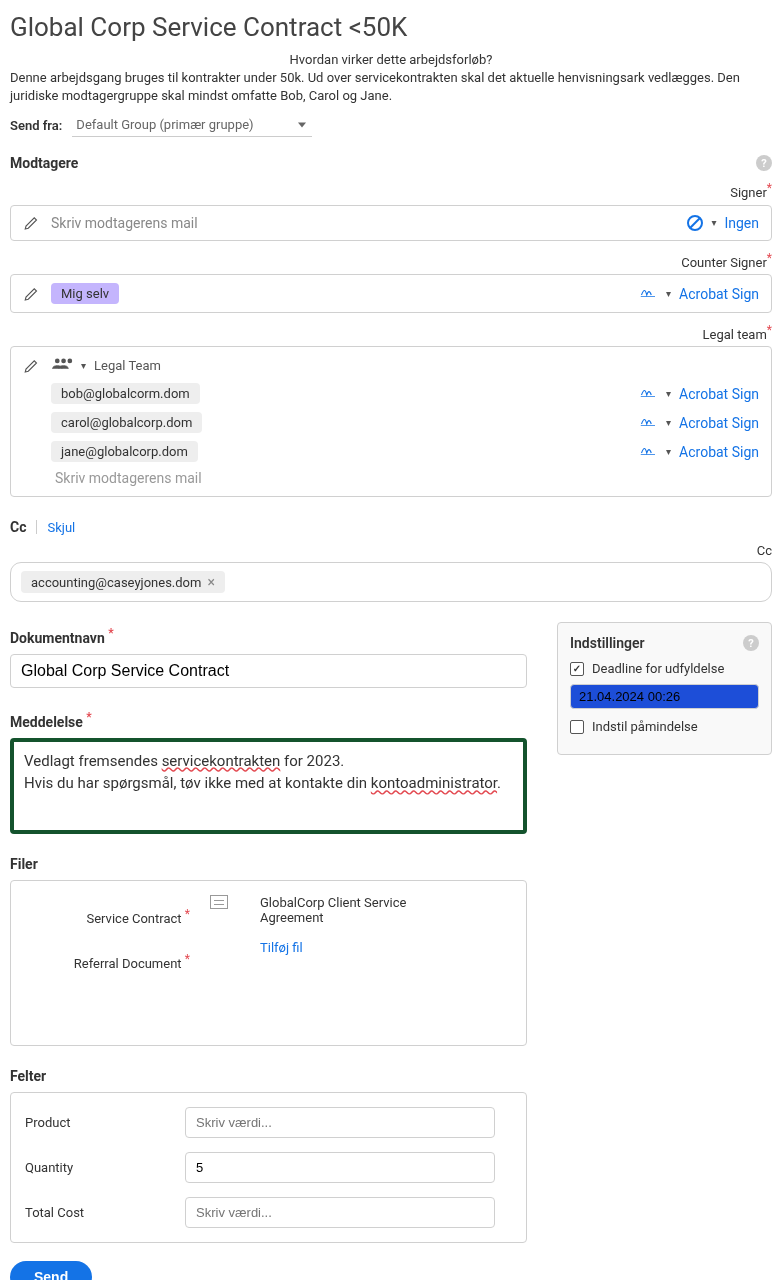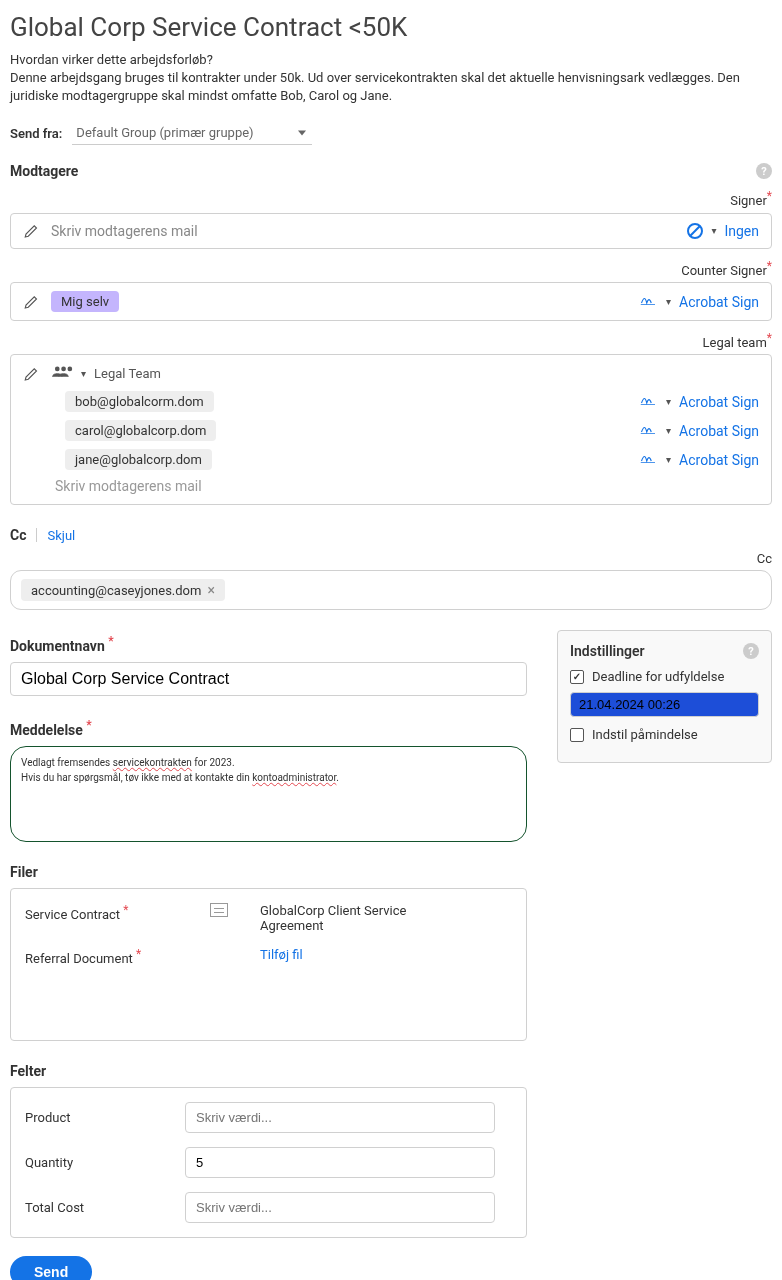--- a/index.html
+++ b/index.html
@@ -1,19 +1,19 @@
 <!DOCTYPE html>
 <html><head>
 <meta charset="utf-8">
 <style>
 * { box-sizing: border-box; margin: 0; padding: 0; }
 body { font-family: -apple-system, BlinkMacSystemFont, "Segoe UI", Roboto, sans-serif; font-size: 13px; color: #333; background: #fff; width: 782px; padding: 12px 10px 20px 10px; }
 .page-title { font-size: 26px; font-weight: 400; color: #444; margin-bottom: 10px; }
-.description-q { font-size: 13px; color: #333; margin-bottom: 2px; }
-.description { font-size: 13px; color: #333; line-height: 1.4; margin-bottom: 16px; }
+.description-q { font-size: 13px; color: #333; margin-bottom: 2px; text-align: center; }
+.description { font-size: 13px; color: #333; line-height: 1.4; margin-bottom: 8px; }
 .send-from-row { display: flex; align-items: center; gap: 10px; margin-bottom: 18px; }
 .send-from-label { font-weight: 600; font-size: 13px; }
 .send-from-select { border: none; border-bottom: 1px solid #ccc; padding: 4px 22px 4px 4px; font-size: 13px; color: #666; min-width: 240px; position: relative; }
 .send-from-select::after { content: ""; position: absolute; right: 6px; top: 50%; transform: translateY(-50%); border-left: 4px solid transparent; border-right: 4px solid transparent; border-top: 5px solid #666; }
 .section-header { display: flex; justify-content: space-between; align-items: center; margin-bottom: 8px; }
 .section-title { font-weight: 700; font-size: 14px; }
 .help-icon { width: 16px; height: 16px; border-radius: 50%; background: #ccc; color: #fff; display: inline-flex; align-items: center; justify-content: center; font-size: 11px; font-weight: bold; }
 .field-label { font-size: 13px; color: #333; margin-bottom: 4px; margin-top: 10px; text-align: right; }
 .req { color: #e34850; font-size: 12px; vertical-align: super; }
 .recipient-box { border: 1px solid #d0d0d0; border-radius: 4px; padding: 8px 12px; display: flex; align-items: center; gap: 10px; background: #fff; }
@@ -25,45 +25,45 @@
 .no-icon { width: 16px; height: 16px; border: 2px solid #1473e6; border-radius: 50%; position: relative; }
 .no-icon::after { content: ""; position: absolute; width: 2px; height: 14px; background: #1473e6; left: 50%; top: 50%; transform: translate(-50%, -50%) rotate(45deg); }
 .sig-icon svg { width: 18px; height: 14px; }
 .legal-box { border: 1px solid #d0d0d0; border-radius: 4px; padding: 10px 12px; }
 .legal-inner { display: flex; gap: 10px; }
 .legal-left { flex-shrink: 0; width: 18px; }
 .legal-main { flex: 1; }
 .legal-head { display: flex; align-items: center; gap: 8px; margin-bottom: 10px; color: #555; }
 .people-icon { width: 22px; height: 16px; }
 .legal-row { display: flex; align-items: center; justify-content: space-between; margin-bottom: 8px; }
-.legal-email { background: #eee; border-radius: 4px; padding: 3px 10px; font-size: 13px; color: #333; margin-left: 14px; }
+.legal-email { background: #eee; border-radius: 4px; padding: 3px 10px; font-size: 13px; color: #333; }
 .legal-placeholder { color: #999; font-size: 14px; padding-left: 4px; margin-top: 4px; }
 .cc-head { display: flex; align-items: center; gap: 10px; margin-top: 22px; margin-bottom: 8px; }
 .cc-label-bold { font-weight: 700; font-size: 14px; }
 .cc-divider { width: 1px; height: 14px; background: #ccc; }
 .cc-hide { color: #1473e6; font-size: 13px; cursor: pointer; }
 .cc-box { border: 1px solid #d0d0d0; border-radius: 11px; padding: 8px 10px; }
 .cc-chip { display: inline-flex; align-items: center; gap: 6px; background: #eee; border-radius: 4px; padding: 3px 10px; font-size: 13px; }
 .cc-chip-x { color: #888; cursor: pointer; font-size: 14px; }
 .two-col { display: flex; gap: 30px; margin-top: 20px; }
 .col-left { flex: 1; max-width: 520px; }
 .col-right { width: 215px; flex-shrink: 0; }
 .text-input { width: 100%; border: 1px solid #d0d0d0; border-radius: 4px; padding: 7px 10px; font-size: 16px; }
-.textarea { width: 100%; border: 1px solid #14532d; border-radius: 16px; padding: 8px 10px; font-size: 10px; line-height: 1.5; min-height: 96px; resize: both; position: relative; }
+.textarea { width: 100%; border: 4px solid #14532d; border-radius: 4px; padding: 8px 10px; font-size: 15px; line-height: 1.5; min-height: 96px; resize: both; position: relative; }
 .spellcheck { text-decoration: underline wavy #e34850; }
 .settings-box { border: 1px solid #d0d0d0; border-radius: 4px; padding: 12px; background: #f9f9f9; }
 .settings-head { display: flex; justify-content: space-between; align-items: center; margin-bottom: 10px; }
 .settings-title { font-weight: 600; font-size: 14px; }
 .check-row { display: flex; align-items: center; gap: 8px; font-size: 13px; margin-bottom: 8px; }
 .checkbox { width: 14px; height: 14px; border: 1.5px solid #555; border-radius: 2px; display: inline-flex; align-items: center; justify-content: center; font-size: 10px; background: #fff; }
 .checkbox.checked::after { content: "✓"; color: #333; font-weight: bold; }
 .deadline-input { width: 100%; border: 1px solid #d0d0d0; border-radius: 4px; padding: 4px 8px; font-size: 13px; margin-bottom: 10px; background: #1d4ed8; }
 .files-box { border: 1px solid #d0d0d0; border-radius: 4px; padding: 14px 14px 60px 14px; }
 .file-row { display: flex; gap: 20px; margin-bottom: 14px; }
-.file-left { width: 165px; font-size: 13px; color: #333; }
+.file-left { width: 165px; text-align: right; font-size: 13px; color: #333; margin-top: 12px; }
 .file-mid { width: 30px; color: #999; }
 .file-icon { display: inline-block; width: 18px; height: 14px; border: 1px solid #999; position: relative; }
 .file-icon::before, .file-icon::after { content: ""; position: absolute; left: 3px; right: 3px; height: 1px; background: #999; }
 .file-icon::before { top: 4px; } .file-icon::after { top: 8px; }
 .file-right { flex: 1; font-size: 13px; color: #333; max-width: 200px; }
 .link { color: #1473e6; cursor: pointer; }
 .fields-box { border: 1px solid #d0d0d0; border-radius: 4px; padding: 14px; }
 .field-row { display: flex; align-items: center; gap: 20px; margin-bottom: 14px; }
 .field-row:last-child { margin-bottom: 0; }
 .field-name { width: 140px; font-size: 13px; }

